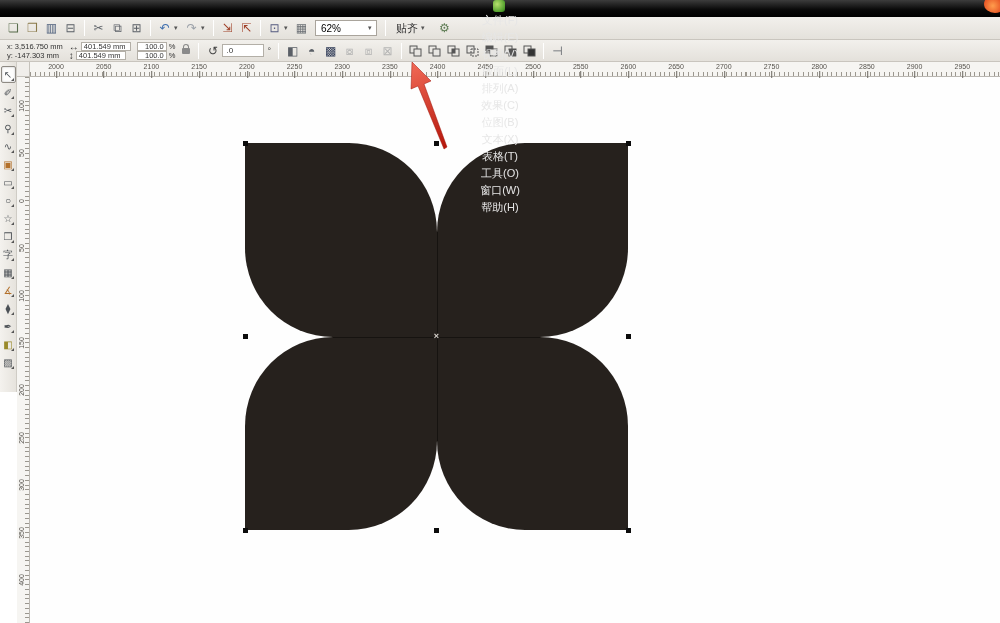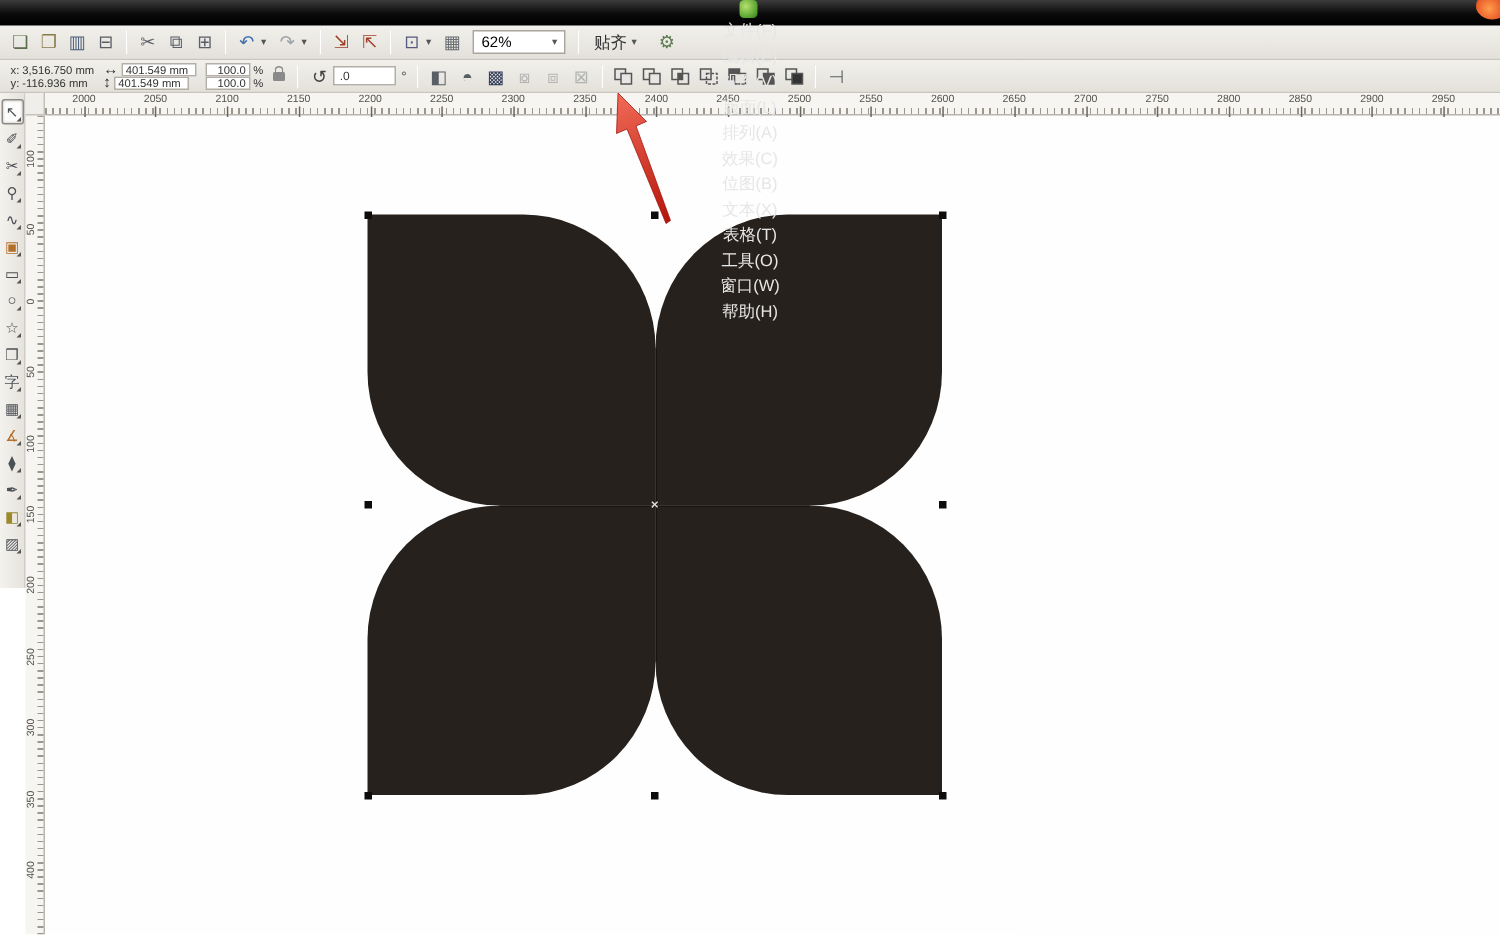--- a/index.html
+++ b/index.html
@@ -172,21 +172,21 @@
   </div>
 
 <div id="property-bar" class="bar">
   <div class="pv-block">
     <div class="pv-row">
         <span>x:</span>
       <span>3,516.750 mm</span>
       </div>
     <div class="pv-row">
         <span>y:</span>
-      <span>-116.936 mm</span>
+      <span>-147.303 mm</span>
       </div>
   </div>
   <div class="pv-block">
     <div class="pv-row">
         <span class="micon">↔</span>
       <span class="pv-field">401.549 mm</span>
       </div>
     <div class="pv-row">
         <span class="micon">↕</span>
       <span class="pv-field">401.549 mm</span>

